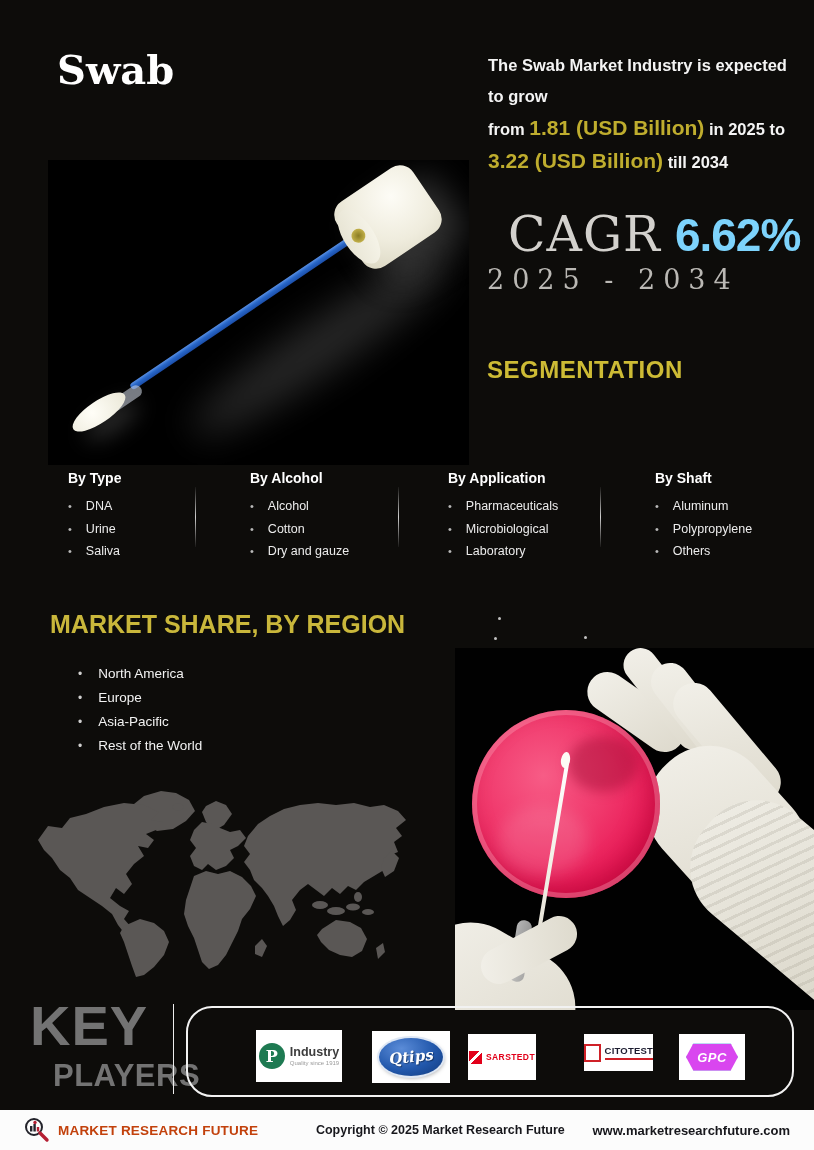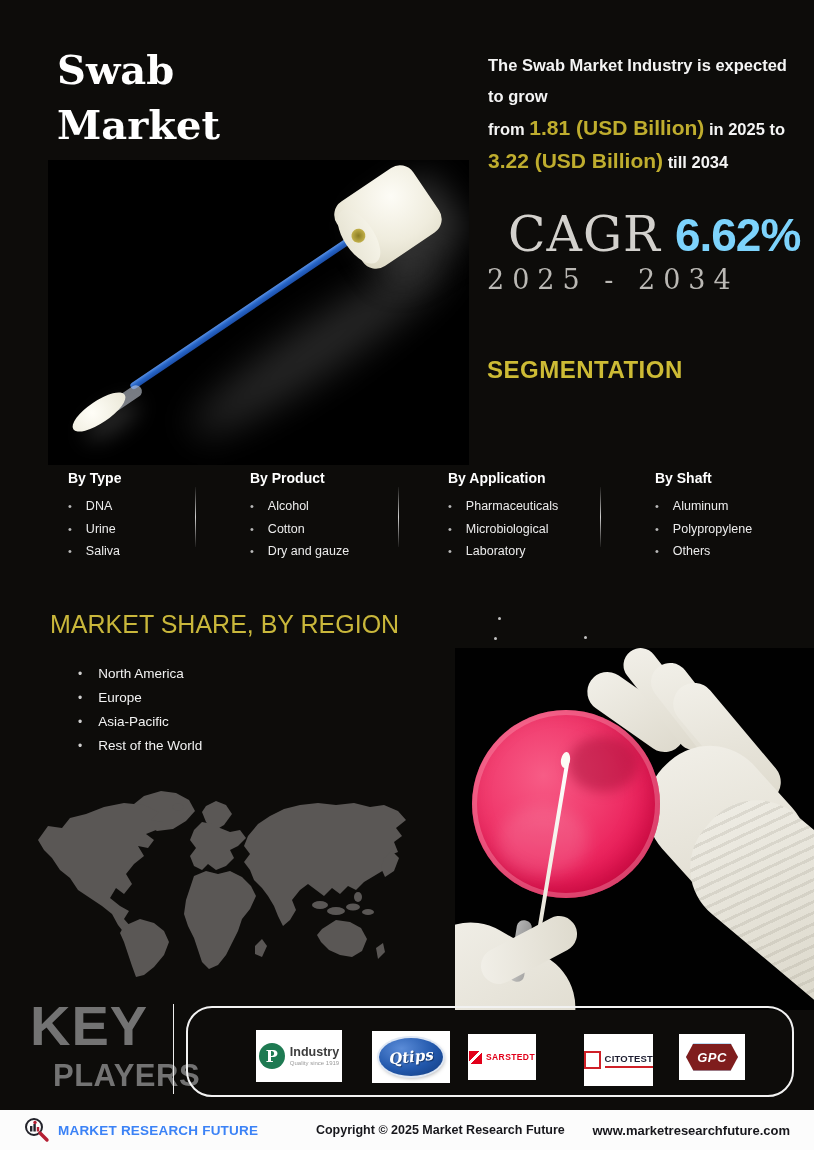--- a/index.html
+++ b/index.html
@@ -42,21 +42,21 @@
 
   
   .seg-col{position:absolute;top:470px;width:170px;}
   .seg-col h4{margin:0 0 9px 0;font-size:14px;font-weight:bold;color:#fff;}
   .seg-item{display:flex;gap:14px;font-size:12.5px;color:#ececec;line-height:22.5px;}
   .seg-item::before{content:"•";color:#b9b9b9;font-size:11px;}
   .seg-div{position:absolute;top:487px;width:1px;height:60px;
            background:linear-gradient(rgba(255,255,255,.05),rgba(255,255,255,.8),rgba(255,255,255,.05));}
 
   
-  .ms-heading{position:absolute;left:50px;top:610px;font-size:25px;font-weight:normal;color:#c9b73b;}
+  .ms-heading{position:absolute;left:50px;top:610px;font-size:25px;font-weight:bold;color:#c9b73b;}
   .regions{position:absolute;left:78px;top:662px;}
   .region{display:flex;gap:16px;font-size:13.5px;color:#f2f2f2;line-height:24px;}
   .region::before{content:"•";color:#cfcfcf;font-size:12px;}
 
   
   .map{position:absolute;left:26px;top:778px;}
 
   
   .petri{position:absolute;left:455px;top:648px;width:359px;height:362px;background:#010101;overflow:hidden;}
   .glove{position:absolute;border-radius:60px;background:linear-gradient(115deg,#f2f0e9,#ddd9cc);}
@@ -104,47 +104,46 @@
   .pur-tag{font-size:6px;color:#9a9a9a;}
   .t-qtips{left:184px;top:23px;width:78px;height:52px;}
   .q-oval{width:64px;height:38px;border-radius:50%;display:flex;align-items:center;justify-content:center;
           background:radial-gradient(ellipse at 35% 28%,#5b8cd8,#2258ac 55%,#123a7c);
           box-shadow:0 0 0 2px #dfe8f5, 1px 2px 4px rgba(0,0,0,.35);}
   .q-text{font-family:"DejaVu Serif",serif;font-style:italic;font-weight:bold;color:#fff;
           font-size:15px;transform:rotate(-6deg);text-shadow:1px 1px 1px rgba(0,0,0,.4);}
   .t-sarstedt{left:280px;top:26px;width:68px;height:46px;gap:4px;}
   .sar-icon{width:13px;height:13px;background:linear-gradient(135deg,#e2001a 42%,#fff 42%,#fff 56%,#e2001a 56%);}
   .sar-text{font-size:8.5px;font-weight:bold;color:#e2001a;letter-spacing:.4px;}
-  .t-citotest{left:396px;top:26px;width:69px;height:52px;gap:4px;}
+  .t-citotest{left:396px;top:26px;width:69px;height:37px;gap:4px;}
   .cit-icon{width:14px;height:14px;border:2.5px solid #cf2027;}
   .cit-col{display:flex;flex-direction:column;gap:2px;}
   .cit-name{font-size:9.5px;font-weight:bold;color:#1d1d30;letter-spacing:.2px;}
   .cit-bar{height:2px;background:#cf2027;width:100%;}
   .t-gpc{left:491px;top:26px;width:66px;height:46px;}
-  .gpc-shape{width:52px;height:27px;background:#7f1d1d;display:flex;align-items:center;justify-content:center;
+  .gpc-shape{width:52px;height:27px;background:#d946ef;display:flex;align-items:center;justify-content:center;
              clip-path:polygon(14% 0,86% 0,100% 50%,86% 100%,14% 100%,0 50%);
              box-shadow:0 0 0 2px #7db8e8;}
   .gpc-text{color:#fff;font-weight:bold;font-style:italic;font-size:13px;letter-spacing:.5px;}
 
   
   .footer{position:absolute;left:0;top:1110px;width:814px;height:40px;background:#fcfcfc;z-index:6;
           display:flex;align-items:center;justify-content:space-between;padding:0 24px;box-sizing:border-box;}
   .f-brand{display:flex;align-items:center;gap:8px;}
-  .f-brand-text{font-size:13.5px;font-weight:bold;color:#3b82f6;letter-spacing:.2px;}
+  .f-brand-text{font-size:13.5px;font-weight:bold;color:#c2410c;letter-spacing:.2px;}
   .f-copy{font-size:12.5px;font-weight:bold;color:#17171c;margin-left:30px;}
   .f-site{font-size:13px;font-weight:bold;color:#17171c;}
 </style>
 </head>
 <body>
 
 <div class="canvas">
 
   <div class="title">
     <div>Swab</div>
-    <div>Market</div>
   </div>
 
   <div class="growth">
     <div>The Swab Market Industry is expected to grow</div>
     <div>
       <span>from</span>
       <span class="gold">1.81 (USD Billion)</span>
       <span>in 2025 to</span>
     </div>
     <div>
@@ -178,21 +177,21 @@
         <span>DNA</span>
       </div>
     <div class="seg-item">
         <span>Urine</span>
       </div>
     <div class="seg-item">
         <span>Saliva</span>
       </div>
   </div>
   <div class="seg-col" style="left:250px">
-    <h4>By Product</h4>
+    <h4>By Alcohol</h4>
     <div class="seg-item">
         <span>Alcohol</span>
       </div>
     <div class="seg-item">
         <span>Cotton</span>
       </div>
     <div class="seg-item">
         <span>Dry and gauze</span>
       </div>
   </div>

